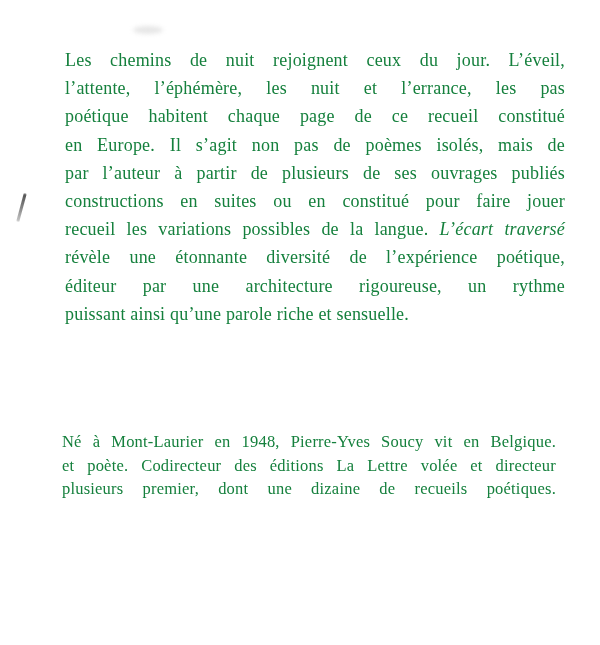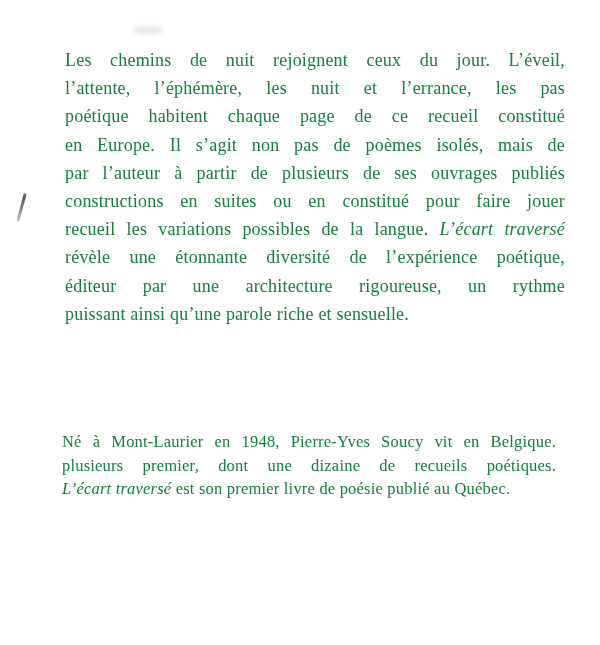--- a/index.html
+++ b/index.html
@@ -87,16 +87,16 @@
       <div class="line"><span>par l’auteur à partir de plusieurs de ses ouvrages publiés</span></div>
       <div class="line"><span>constructions en suites ou en constitué pour faire jouer</span></div>
       <div class="line"><span>recueil les variations possibles de la langue. </span><span class="it">L’écart traversé</span></div>
       <div class="line"><span>révèle une étonnante diversité de l’expérience poétique,</span></div>
       <div class="line"><span>éditeur par une architecture rigoureuse, un rythme</span></div>
       <div class="line last"><span>puissant ainsi qu’une parole riche et sensuelle.</span></div>
     </div>
 
   <div class="paragraph bio">
       <div class="line"><span>Né à Mont-Laurier en 1948, Pierre-Yves Soucy vit en Belgique.</span></div>
+      <div class="line"><span>et poète. Codirecteur des éditions La Lettre volée et directeur</span></div>
       <div class="line"><span>plusieurs premier, dont une dizaine de recueils poétiques.</span></div>
-      <div class="line last"><span class="it">L’écart traversé</span><span> est son premier livre de poésie publié au Québec.</span></div>
     </div>
 </div>
 
 </body></html>

